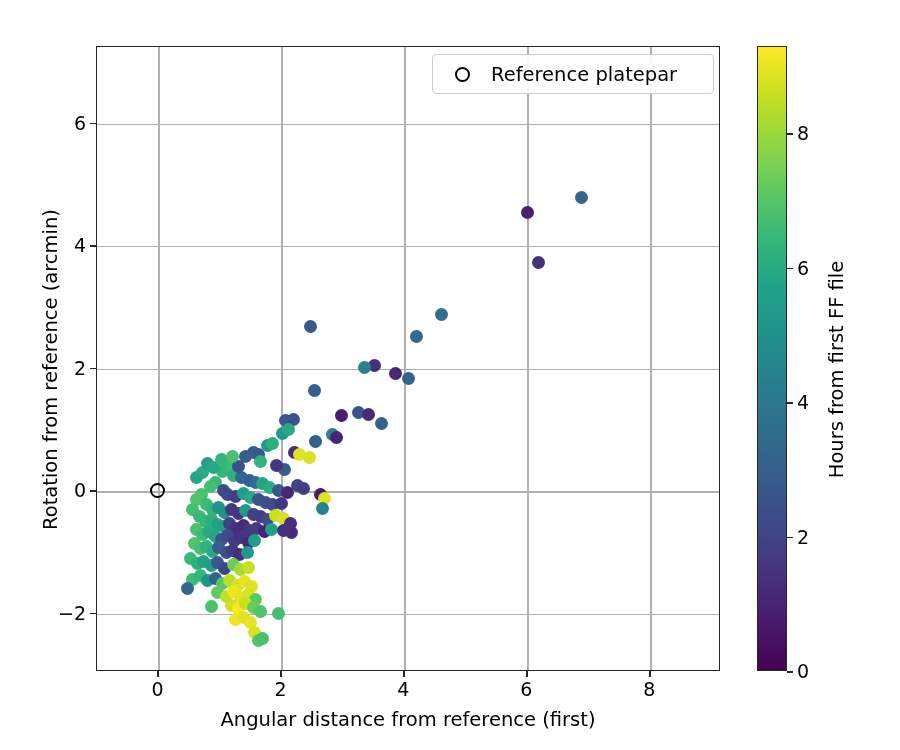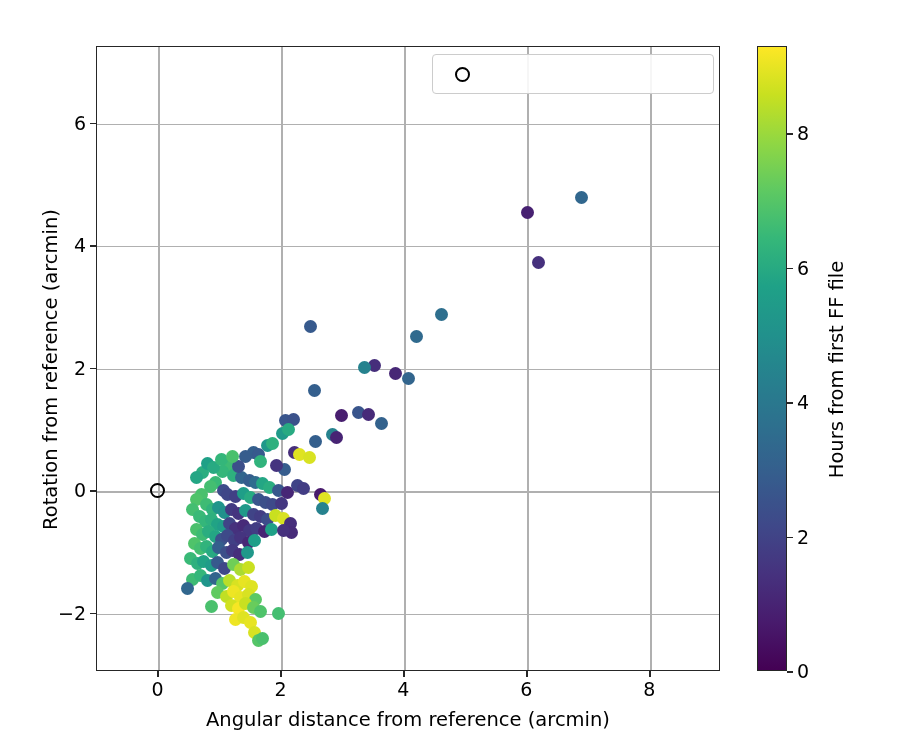--- a/index.html
+++ b/index.html
@@ -367,23 +367,24 @@
       <div class="pt" style="left: 141.399px; top: 419.73px; background: rgb(60, 79, 138);"></div>
       <div class="pt" style="left: 135.251px; top: 409.926px; background: rgb(74, 192, 109);"></div>
     </div>
 
   <div id="ref-marker" style="left: 157.478px; top: 490.24px;"></div>
 
   <div id="legend-box">
     <span id="legend-marker-wrap">
       <span id="legend-marker"></span>
     </span>
+    <span id="legend-label">Reference platepar</span>
   </div>
 
-  <div id="xlabel">Angular distance from reference (arcmin)</div>
+  <div id="xlabel">Angular distance from reference (first)</div>
   <div id="ylabel">Rotation from reference (arcmin)</div>
 
   <div id="colorbar-wrap">
     <div id="colorbar" style="background: linear-gradient(rgb(253, 231, 37), rgb(200, 224, 32), rgb(144, 215, 67), rgb(94, 201, 98), rgb(53, 183, 121), rgb(31, 161, 135), rgb(33, 145, 140), rgb(39, 127, 142), rgb(46, 110, 142), rgb(54, 92, 141), rgb(63, 72, 137), rgb(70, 50, 126), rgb(72, 27, 109), rgb(68, 1, 84));"></div>
   </div>
   <div id="cblabel">Hours from first FF file</div>
 
 <div class="xtick-mark" style="left: 157.478px;"></div>
     <div class="xtick-label" style="left: 157.478px;">0</div>
     <div class="xtick-mark" style="left: 280.433px;"></div>

